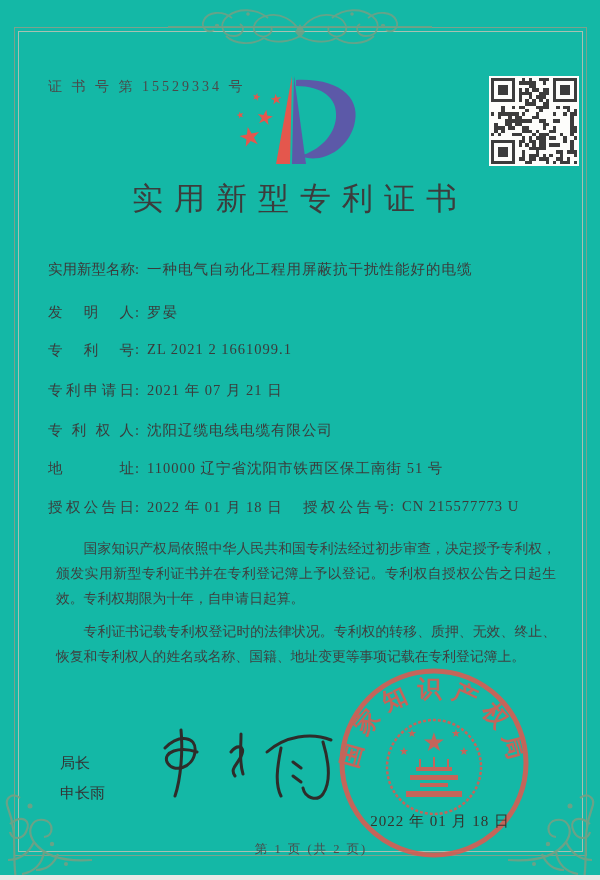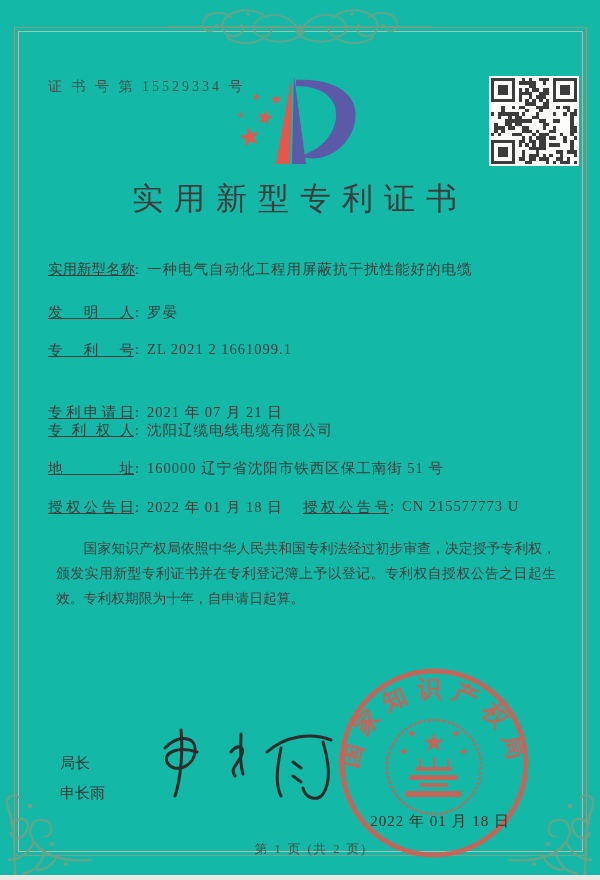--- a/index.html
+++ b/index.html
@@ -13,21 +13,21 @@
   .frame-inner{position:absolute;left:3px;top:3px;right:3px;bottom:3px;
     border:1px solid #a9c0b1;}
   .certno{position:absolute;left:48px;top:78px;font-size:14px;letter-spacing:3px;color:#4a4a4a;}
   .logo{position:absolute;left:228px;top:74px;width:146px;height:96px;}
   .qr{position:absolute;left:489px;top:76px;width:86px;height:86px;background:#fdfdfb;padding:2px;}
   .title{position:absolute;left:0;top:178px;width:100%;text-align:center;
     font-size:31px;letter-spacing:11px;color:#3c3c3c;font-weight:500;}
   .fields{position:absolute;left:48px;top:0;width:515px;font-size:14.5px;color:#3b3b3b;}
   .frow{position:absolute;left:0;white-space:nowrap;}
   .flabel{display:inline-block;width:86px;text-align:justify;text-align-last:justify;
-    vertical-align:top;color:#3b3b3b;text-decoration:underline;}
+    vertical-align:top;color:#3b3b3b;}
   .fcolon{display:inline-block;margin:0 8px 0 1px;}
   .fvalue{letter-spacing:1px;}
   .fpair2{position:absolute;left:255px;top:0;}
   .paras{position:absolute;left:48px;top:528px;width:516px;font-size:13.8px;
     line-height:1.82;color:#3f3f3f;text-align:justify;}
   .paras p{margin:8px;text-indent:2em;}
   .signer{position:absolute;left:60px;top:748px;font-size:15px;line-height:2;color:#333;}
   .signature{position:absolute;left:135px;top:722px;width:210px;height:90px;}
   .seal{position:absolute;left:336px;top:665px;width:196px;height:196px;opacity:.88;}
   .sealdate{position:absolute;left:360px;top:812px;width:160px;text-align:center;
@@ -327,39 +327,40 @@
   <div class="fields">
     <div class="frow" style="top:260px">
       <span class="flabel">实用新型名称</span><span class="fcolon">:</span><span class="fvalue">一种电气自动化工程用屏蔽抗干扰性能好的电缆</span>
     </div>
     <div class="frow" style="top:303px">
       <span class="flabel">发明人</span><span class="fcolon">:</span><span class="fvalue">罗晏</span>
     </div>
     <div class="frow" style="top:341px">
       <span class="flabel">专利号</span><span class="fcolon">:</span><span class="fvalue">ZL 2021 2 1661099.1</span>
     </div>
-    <div class="frow" style="top:403px">
+    <div class="frow" style="top:381px">
       <span class="flabel">专利申请日</span><span class="fcolon">:</span><span class="fvalue">2021 年 07 月 21 日</span>
     </div>
     <div class="frow" style="top:421px">
       <span class="flabel">专利权人</span><span class="fcolon">:</span><span class="fvalue">沈阳辽缆电线电缆有限公司</span>
     </div>
     <div class="frow" style="top:459px">
-      <span class="flabel">地址</span><span class="fcolon">:</span><span class="fvalue">160000 辽宁省沈阳市铁西区保工南街 51 号</span>
+      <span class="flabel">地址</span><span class="fcolon">:</span><span class="fvalue">110000 辽宁省沈阳市铁西区保工南街 51 号</span>
     </div>
     <div class="frow" style="top:498px;width:515px">
       <span class="flabel">授权公告日</span><span class="fcolon">:</span><span class="fvalue">2022 年 01 月 18 日</span>
       <span class="fpair2">
         <span class="flabel">授权公告号</span><span class="fcolon">:</span><span class="fvalue">CN 215577773 U</span>
       </span>
     </div>
   </div>
 
   <div class="paras">
     <p>国家知识产权局依照中华人民共和国专利法经过初步审查，决定授予专利权，颁发实用新型专利证书并在专利登记簿上予以登记。专利权自授权公告之日起生效。专利权期限为十年，自申请日起算。</p>
+    <p>专利证书记载专利权登记时的法律状况。专利权的转移、质押、无效、终止、恢复和专利权人的姓名或名称、国籍、地址变更等事项记载在专利登记簿上。</p>
   </div>
 
   <div class="signer">
     <div>局长</div>
     <div>申长雨</div>
   </div>
 
   <svg class="signature" viewBox="0 0 210 90">
     <g stroke="#2e2c2a" stroke-width="3" fill="none" stroke-linecap="round">
       <path d="M30,26 C44,12 62,14 60,30 C58,46 38,52 32,40 C28,30 44,24 62,30"></path>

